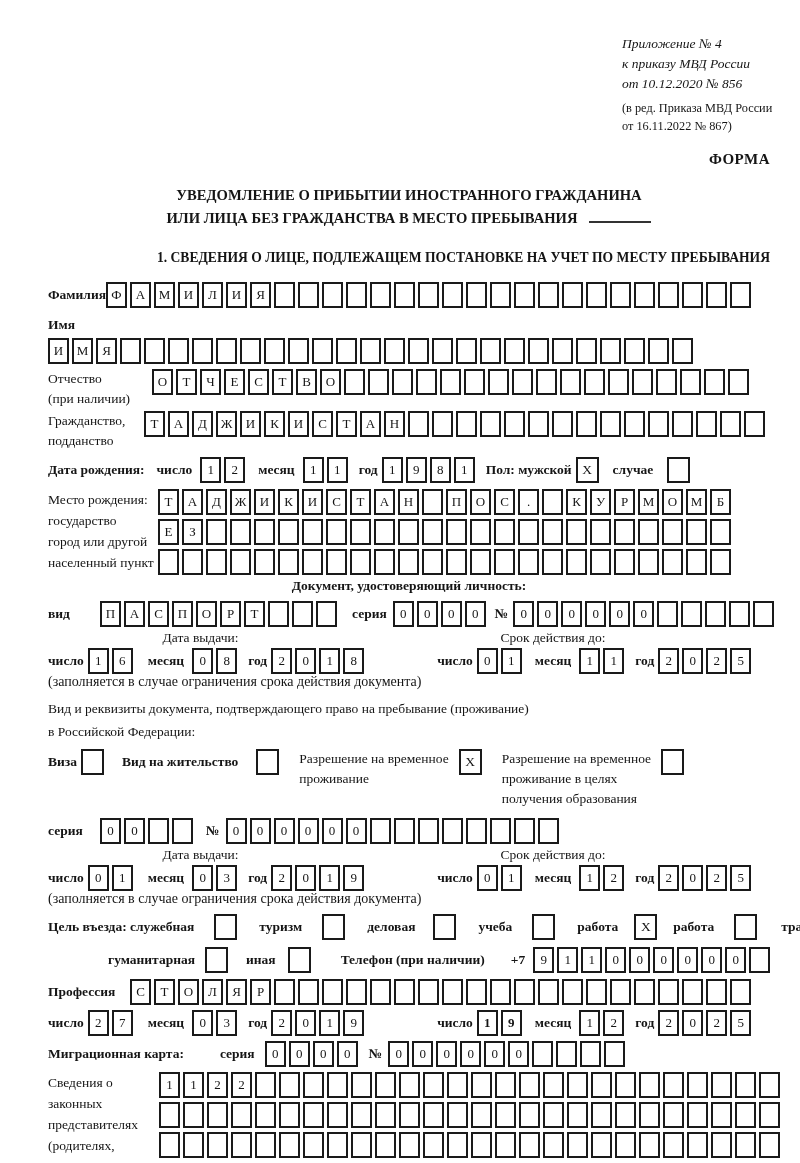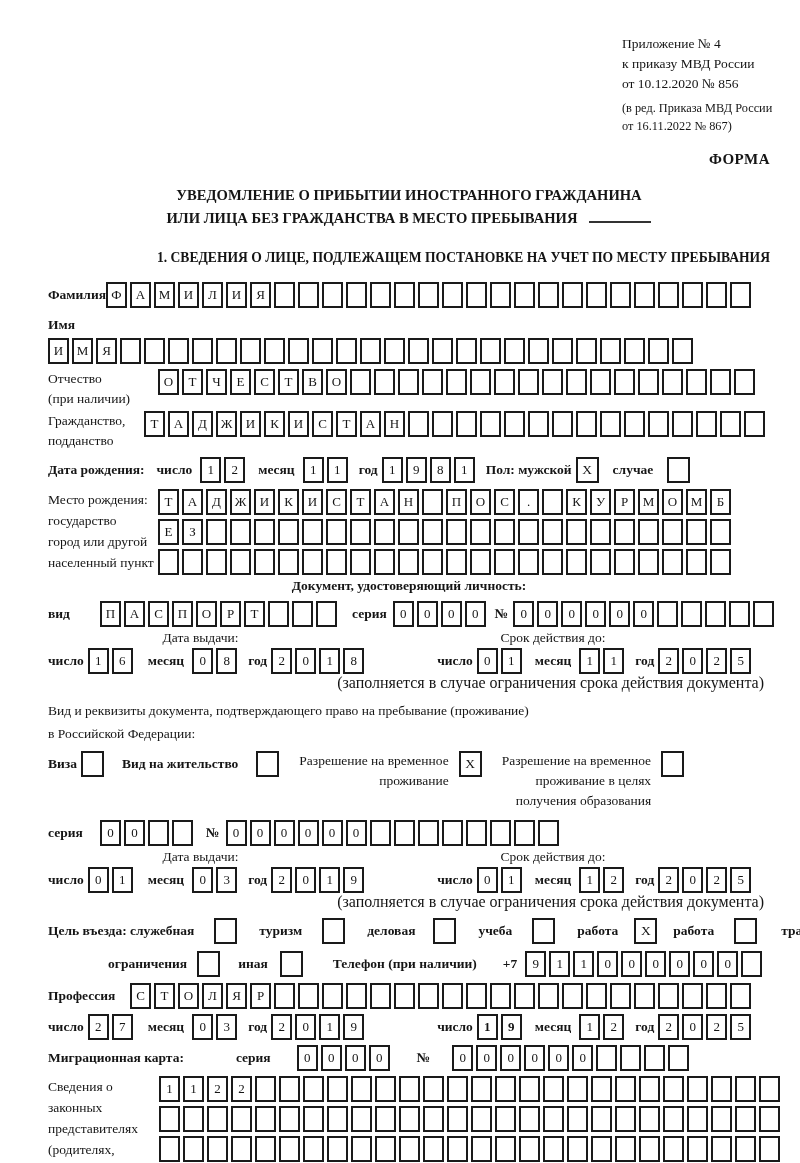--- a/index.html
+++ b/index.html
@@ -1,46 +1,46 @@
 <!DOCTYPE html>
 <html><head>
 <meta charset="utf-8">
 <style>
   html,body{margin:0;padding:0;}
   body{
     width:800px;height:1163px;overflow:hidden;background:#ffffff;color:#151515;
     font-family:"Liberation Serif","DejaVu Serif",serif;
   }
   .page{padding:34px 30px 0 48px;}
-  .hdr{margin-left:574px;font-size:13.5px;line-height:20px;white-space:nowrap;}
+  .hdr{margin-left:574px;font-size:13.5px;line-height:20px;white-space:nowrap;font-style:italic;}
   .hdr-note{margin-left:574px;font-size:12.3px;line-height:18px;margin-top:5px;white-space:nowrap;}
   .form-label{text-align:right;font-weight:bold;font-size:15px;letter-spacing:0.5px;margin-top:16px;}
   .title{text-align:center;font-weight:bold;font-size:14.6px;line-height:23px;margin-top:16px;}
   .title-underline{display:inline-block;width:62px;border-bottom:2px solid #333;height:12px;margin-left:12px;}
   .section-heading{text-align:right;font-weight:bold;font-size:13.6px;margin-top:20px;}
   #form-body{margin-top:16px;font-size:13.5px;}
   .frow{display:flex;align-items:flex-start;margin-bottom:5px;}
   .flabel{white-space:nowrap;line-height:26px;flex:0 0 auto;font-weight:bold;}
   .fstack{display:flex;flex-direction:column;line-height:20px;flex:0 0 auto;}
-  .fstack.center{text-align:right;}
+  .fstack.center{text-align:left;}
   .multirow .fstack{line-height:21px;}
   .fline{white-space:nowrap;}
   .fboxes{white-space:nowrap;flex:0 0 auto;line-height:0;}
   .box{
     display:inline-block;width:17px;height:22px;border:2px solid #1a1a1a;margin-right:3px;
     text-align:center;line-height:22px;font-size:13px;vertical-align:top;background:#fff;
   }
   .cbox{
     display:inline-block;width:19px;height:22px;border:2px solid #1a1a1a;text-align:center;
     line-height:22px;font-size:13.5px;vertical-align:top;flex:0 0 auto;background:#fff;
   }
   .heading-row{text-align:center;font-weight:bold;font-size:13.5px;margin:3px 0 7px;}
   .twolabels{margin-bottom:2px;}
   .tl{display:inline-block;text-align:center;white-space:nowrap;}
-  .note-row{text-align:right;font-size:16px;margin:-1px 6px 7px 0;}
+  .note-row{text-align:left;font-size:14px;margin:-1px 6px 7px 0;}
   .para{line-height:23px;margin:2px 0 6px;}
   .mr-right{display:flex;flex-direction:column;gap:4px;margin-left:6px;}
   .inline-note{font-size:12.3px;text-align:center;line-height:16px;margin-top:4px;}
 </style>
 </head>
 <body>
 
 <div class="page">
   <div class="hdr">
     <div>Приложение № 4</div>
@@ -59,21 +59,21 @@
   <div class="section-heading">1. СВЕДЕНИЯ О ЛИЦЕ, ПОДЛЕЖАЩЕМ ПОСТАНОВКЕ НА УЧЕТ ПО МЕСТУ ПРЕБЫВАНИЯ</div>
   <div id="form-body">
       <div class="frow" style="margin-bottom: 4px;">
         <span class="flabel" style="width: 58px;">Фамилия</span>
         <span class="fboxes"><span class="box">Ф</span><span class="box">А</span><span class="box">М</span><span class="box">И</span><span class="box">Л</span><span class="box">И</span><span class="box">Я</span><span class="box"></span><span class="box"></span><span class="box"></span><span class="box"></span><span class="box"></span><span class="box"></span><span class="box"></span><span class="box"></span><span class="box"></span><span class="box"></span><span class="box"></span><span class="box"></span><span class="box"></span><span class="box"></span><span class="box"></span><span class="box"></span><span class="box"></span><span class="box"></span><span class="box"></span><span class="box"></span></span>
       </div>
       <div class="frow" style="margin-bottom: 5px; flex-direction: column;">
         <span class="flabel" style="width: 58px;">Имя</span>
         <span class="fboxes"><span class="box">И</span><span class="box">М</span><span class="box">Я</span><span class="box"></span><span class="box"></span><span class="box"></span><span class="box"></span><span class="box"></span><span class="box"></span><span class="box"></span><span class="box"></span><span class="box"></span><span class="box"></span><span class="box"></span><span class="box"></span><span class="box"></span><span class="box"></span><span class="box"></span><span class="box"></span><span class="box"></span><span class="box"></span><span class="box"></span><span class="box"></span><span class="box"></span><span class="box"></span><span class="box"></span><span class="box"></span></span>
       </div>
-      <div class="frow" style="margin-bottom: 2px; gap: 6px;">
+      <div class="frow" style="margin-bottom: 2px;">
         <div class="fstack" style="width: 100px;">
           <div class="fline">Отчество</div>
           <div class="fline">(при наличии)</div>
         </div>
         <span class="fboxes" style="margin-left: 4px;"><span class="box">О</span><span class="box">Т</span><span class="box">Ч</span><span class="box">Е</span><span class="box">С</span><span class="box">Т</span><span class="box">В</span><span class="box">О</span><span class="box"></span><span class="box"></span><span class="box"></span><span class="box"></span><span class="box"></span><span class="box"></span><span class="box"></span><span class="box"></span><span class="box"></span><span class="box"></span><span class="box"></span><span class="box"></span><span class="box"></span><span class="box"></span><span class="box"></span><span class="box"></span><span class="box"></span></span>
       </div>
       <div class="frow" style="margin-bottom: 6px;">
         <div class="fstack" style="width: 92px;">
           <div class="fline">Гражданство,</div>
           <div class="fline">подданство</div>
@@ -184,21 +184,21 @@
         <span class="flabel" style="margin-left: 10px;">учеба</span>
         <span class="cbox" style="margin-left: 8px;"></span>
         <span class="flabel" style="margin-left: 10px;">работа</span>
         <span class="cbox" style="margin-left: 4px;">X</span>
         <span class="flabel" style="margin-left: 4px;">работа</span>
         <span class="cbox" style="margin-left: 8px;"></span>
         <span class="flabel" style="margin-left: 12px;">транзит</span>
         <span class="cbox" style="margin-left: 10px;"></span>
       </div>
       <div class="frow" style="margin-bottom: 6px;">
-        <span class="flabel" style="margin-left: 60px;">ограничения</span>
+        <span class="flabel" style="margin-left: 60px;">гуманитарная</span>
         <span class="cbox" style="margin-left: 10px;"></span>
         <span class="flabel" style="margin-left: 18px;">иная</span>
         <span class="cbox" style="margin-left: 12px;"></span>
         <span class="flabel" style="margin-left: 30px;">Телефон (при наличии)</span>
         <span class="flabel" style="margin-left: 26px;">+7</span>
         <span class="fboxes" style="margin-left: 8px;"><span class="box">9</span><span class="box">1</span><span class="box">1</span><span class="box">0</span><span class="box">0</span><span class="box">0</span><span class="box">0</span><span class="box">0</span><span class="box">0</span><span class="box"></span></span>
       </div>
       <div class="frow" style="margin-bottom: 5px;">
         <span class="flabel" style="width: 82px;">Профессия</span>
         <span class="fboxes"><span class="box">С</span><span class="box">Т</span><span class="box">О</span><span class="box">Л</span><span class="box">Я</span><span class="box">Р</span><span class="box"></span><span class="box"></span><span class="box"></span><span class="box"></span><span class="box"></span><span class="box"></span><span class="box"></span><span class="box"></span><span class="box"></span><span class="box"></span><span class="box"></span><span class="box"></span><span class="box"></span><span class="box"></span><span class="box"></span><span class="box"></span><span class="box"></span><span class="box"></span><span class="box"></span><span class="box"></span></span>
@@ -210,21 +210,21 @@
         <span class="fboxes" style="margin-left: 8px;"><span class="box">0</span><span class="box">3</span></span>
         <span class="flabel" style="margin-left: 8px;">год</span>
         <span class="fboxes" style="margin-left: 4px;"><span class="box">2</span><span class="box">0</span><span class="box">1</span><span class="box">9</span></span>
         <span class="flabel" style="margin-left: 70px;">число</span>
         <span class="fboxes" style="margin-left: 4px; font-weight: bold;"><span class="box">1</span><span class="box">9</span></span>
         <span class="flabel" style="margin-left: 10px;">месяц</span>
         <span class="fboxes" style="margin-left: 8px;"><span class="box">1</span><span class="box">2</span></span>
         <span class="flabel" style="margin-left: 8px;">год</span>
         <span class="fboxes" style="margin-left: 4px;"><span class="box">2</span><span class="box">0</span><span class="box">2</span><span class="box">5</span></span>
       </div>
-      <div class="frow" style="margin-bottom: 5px; gap: 16px;">
+      <div class="frow" style="margin-bottom: 5px;">
         <span class="flabel">Миграционная карта:</span>
         <span class="flabel" style="margin-left: 36px;">серия</span>
         <span class="fboxes" style="margin-left: 10px;"><span class="box">0</span><span class="box">0</span><span class="box">0</span><span class="box">0</span></span>
         <span class="flabel" style="margin-left: 8px;">№</span>
         <span class="fboxes" style="margin-left: 6px;"><span class="box">0</span><span class="box">0</span><span class="box">0</span><span class="box">0</span><span class="box">0</span><span class="box">0</span><span class="box"></span><span class="box"></span><span class="box"></span><span class="box"></span></span>
       </div>
       <div class="frow multirow" style="margin-bottom: 0px;">
         <div class="fstack" style="width: 105px;">
           <div class="fline">Сведения о</div>
           <div class="fline">законных</div>

